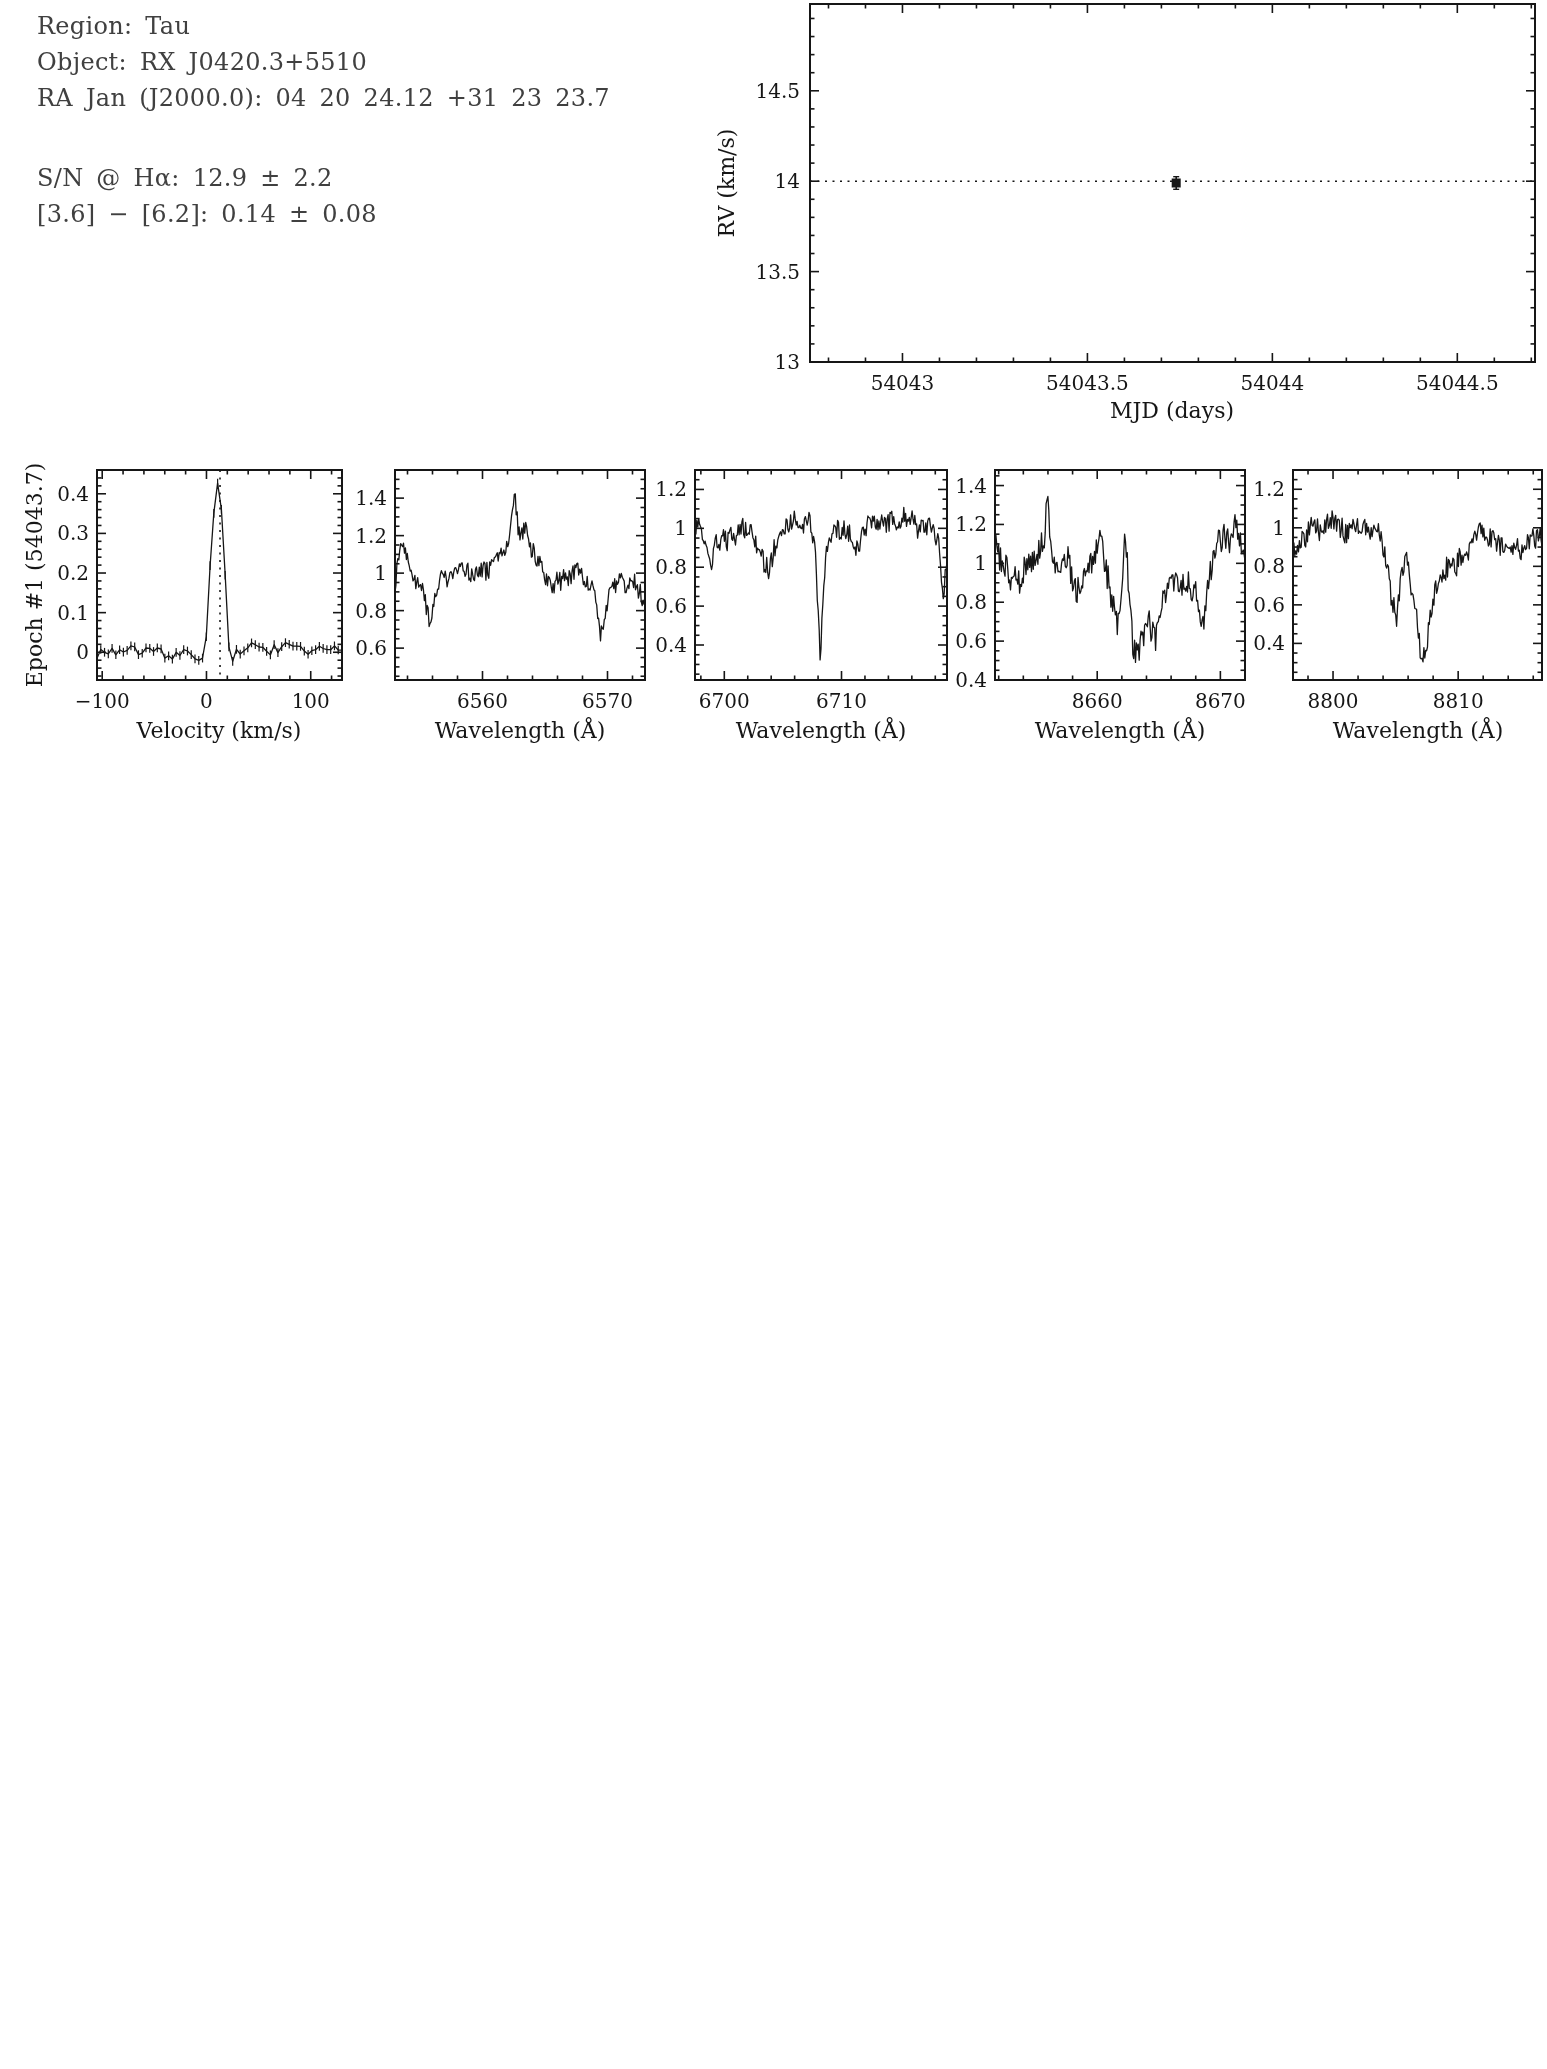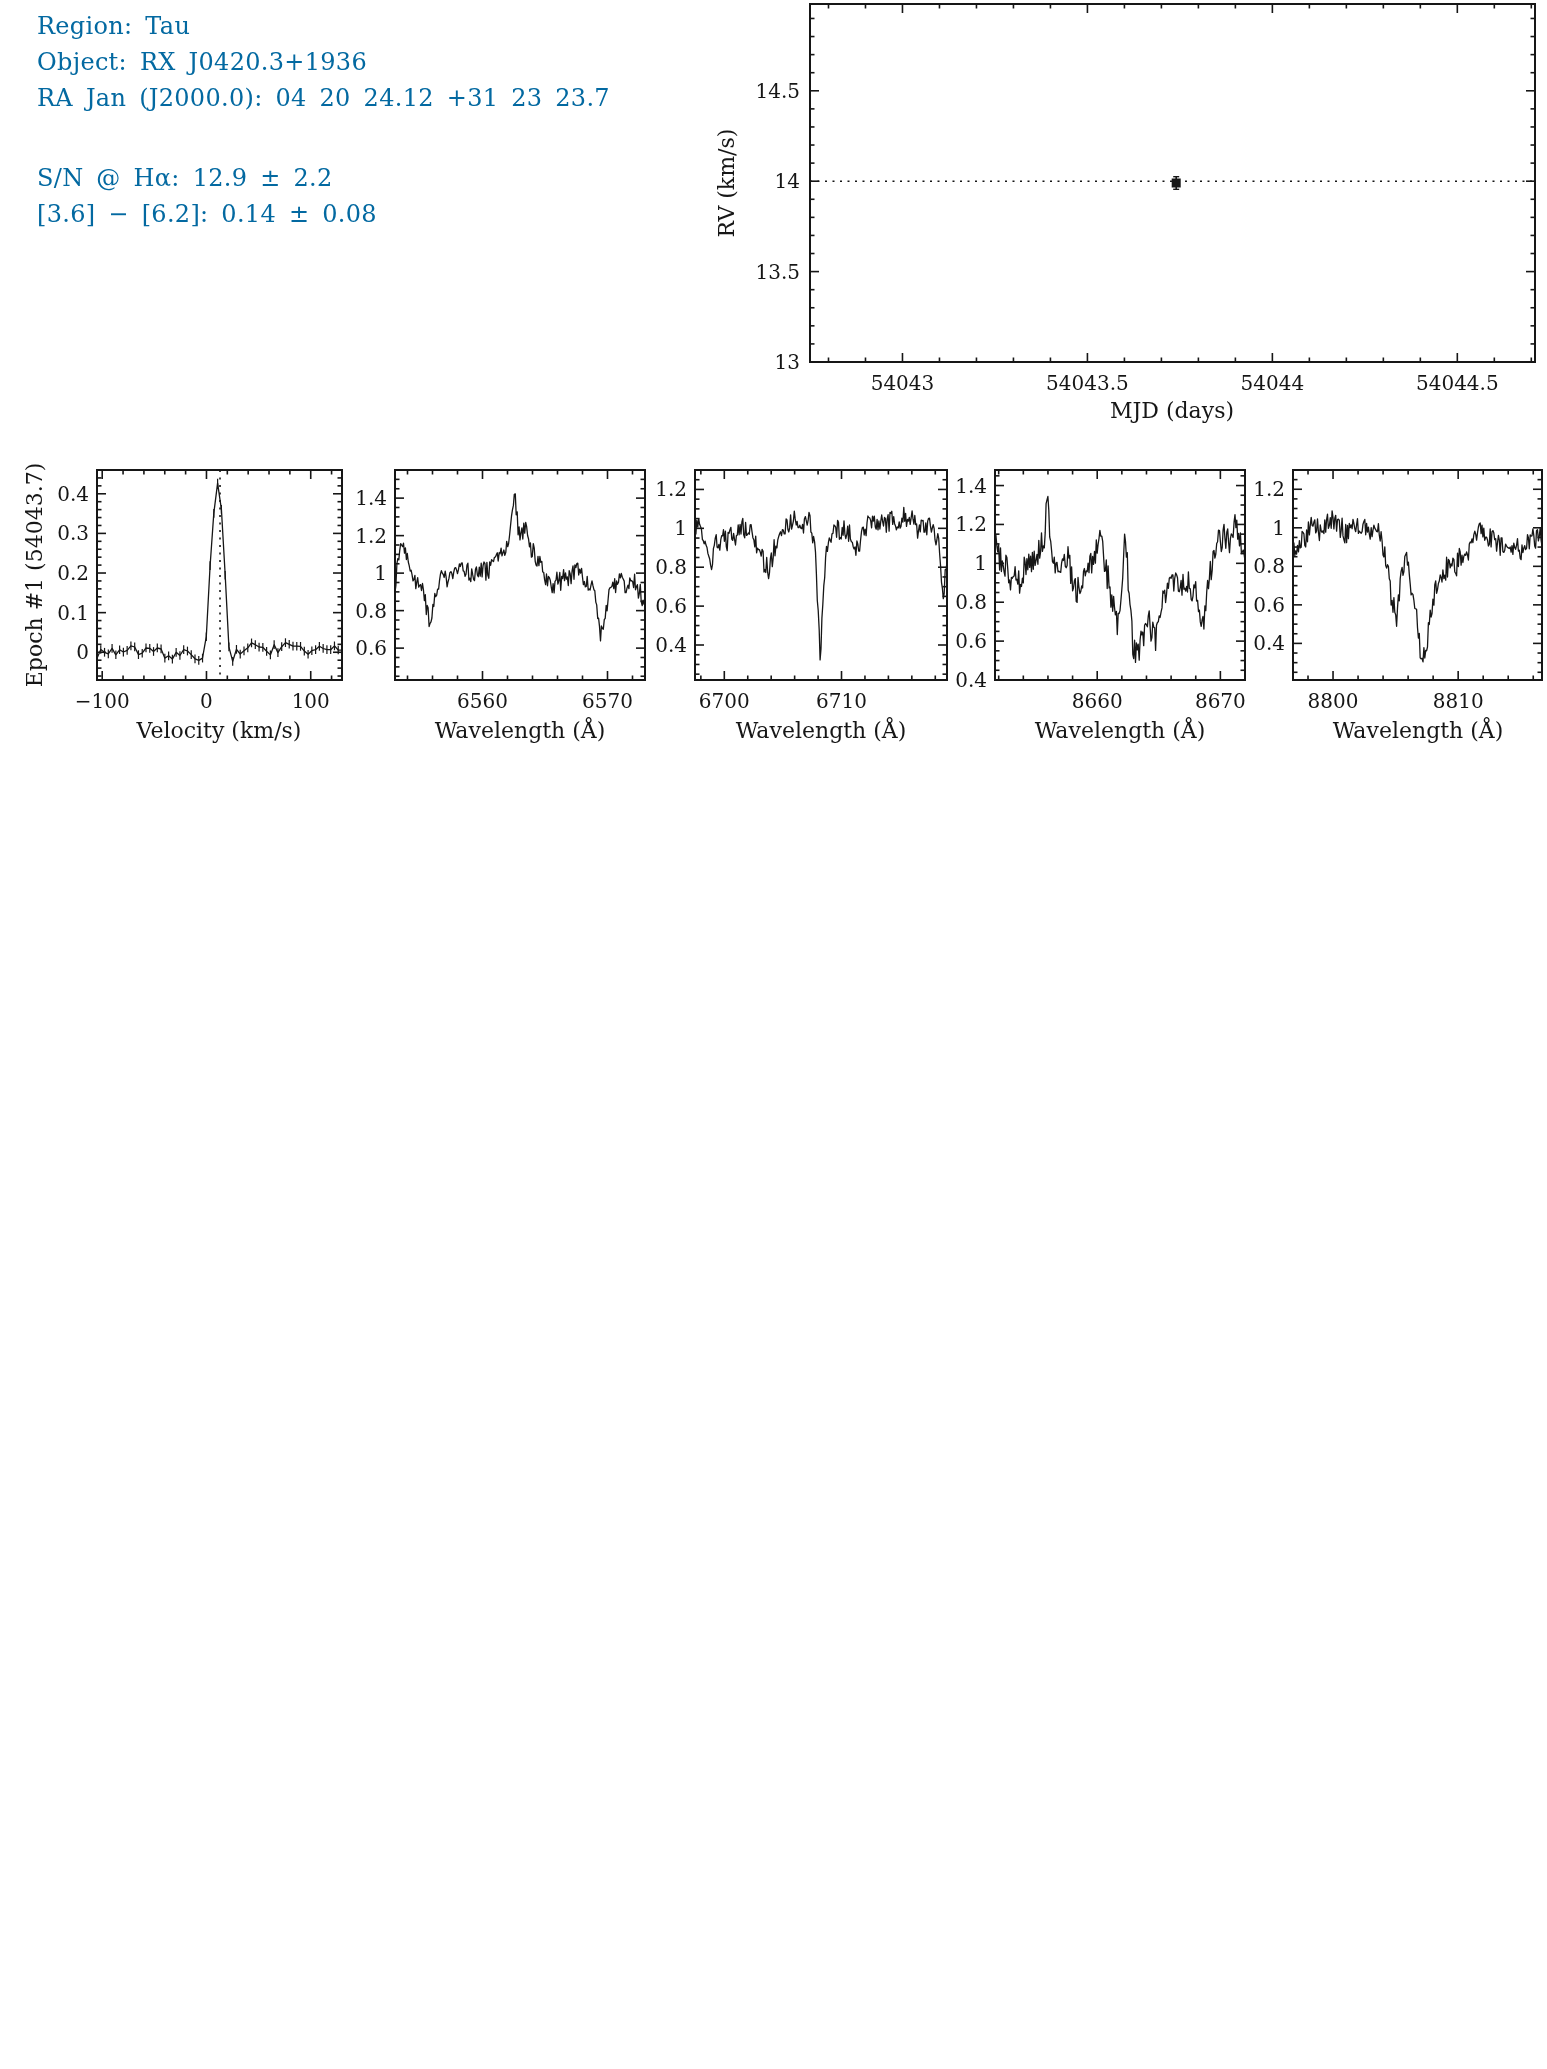--- a/index.html
+++ b/index.html
@@ -1,33 +1,33 @@
 <!DOCTYPE html>
 <html><head>
 <meta charset="utf-8">
 <style>
   html,body{margin:0;padding:0;background:#ffffff;}
   .page{position:relative;width:1547px;height:2069px;background:#ffffff;overflow:hidden;
-        font-family:"DejaVu Serif",serif;color:#0369a1;}
+        font-family:"DejaVu Serif",serif;color:#404040;}
   .info{position:absolute;left:37px;top:8px;font-size:24px;line-height:36px;
         letter-spacing:0.3px;word-spacing:5px;}
   .info .line{white-space:pre;}
   .info .spacer{height:44px;}
   #figure-svg{position:absolute;left:0;top:0;}
   #figure-svg text{fill:#161616;font-family:"DejaVu Serif",serif;}
   #figure-svg .tick-label{font-size:20px;}
   #figure-svg .ax-label{font-size:22px;}
 </style>
 </head>
 <body>
 
 <div class="page">
   <div class="info">
     <div class="line">Region: Tau</div>
-    <div class="line">Object: RX J0420.3+1936</div>
+    <div class="line">Object: RX J0420.3+5510</div>
     <div class="line">RA Jan (J2000.0): 04 20 24.12 +31 23 23.7</div>
     <div class="spacer"></div>
     <div class="line">S/N @ Hα: 12.9 ± 2.2</div>
     <div class="line">[3.6] − [6.2]: 0.14 ± 0.08</div>
   </div>
 
   <svg id="figure-svg" width="1547" height="790" viewBox="0 0 1547 790">
       <g>
         <clipPath id="clip-0">
           <rect x="810" y="4" width="725" height="358"></rect>

